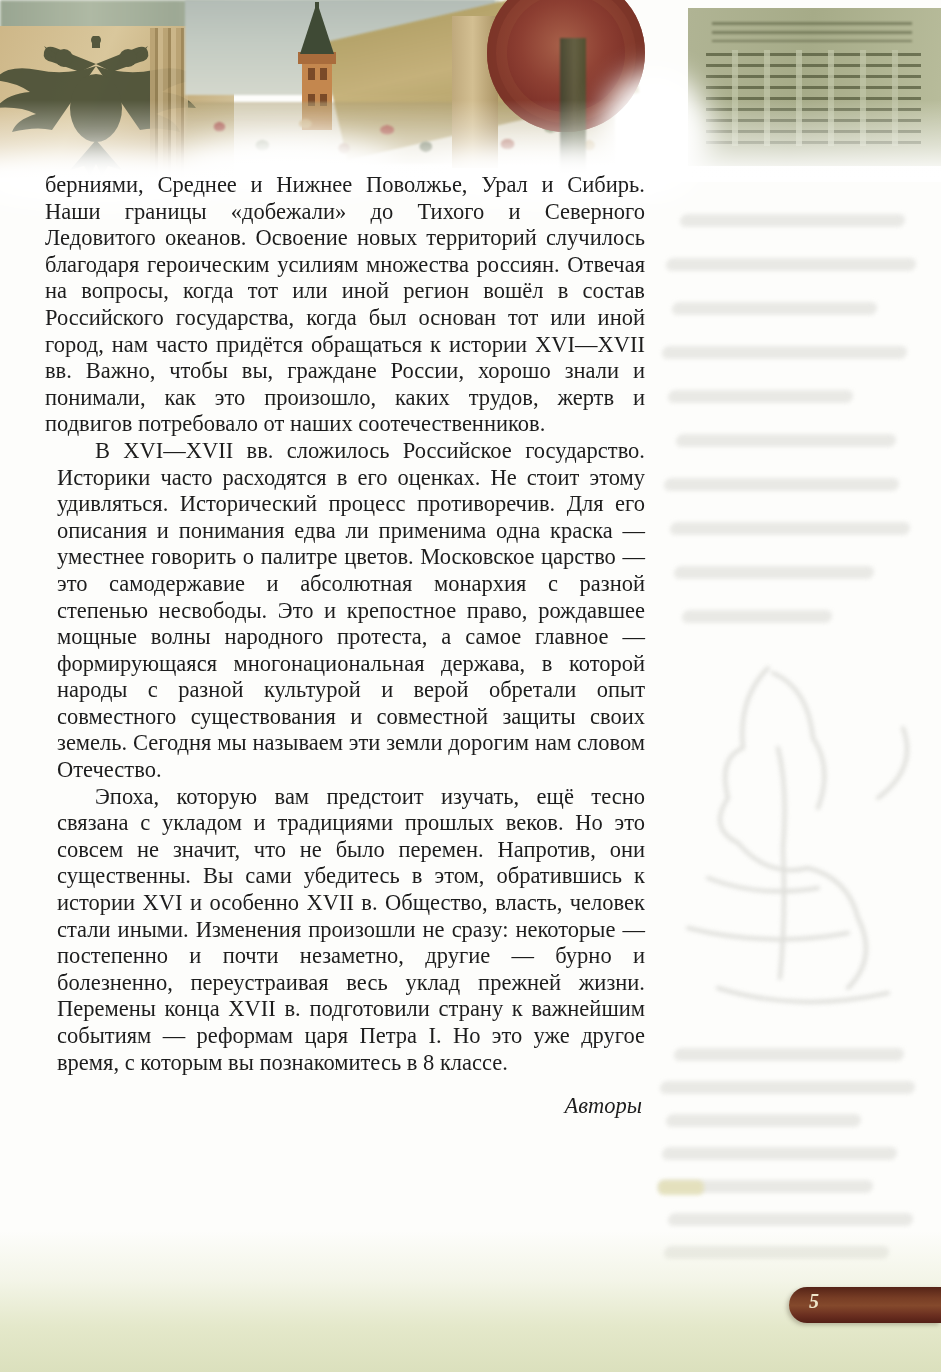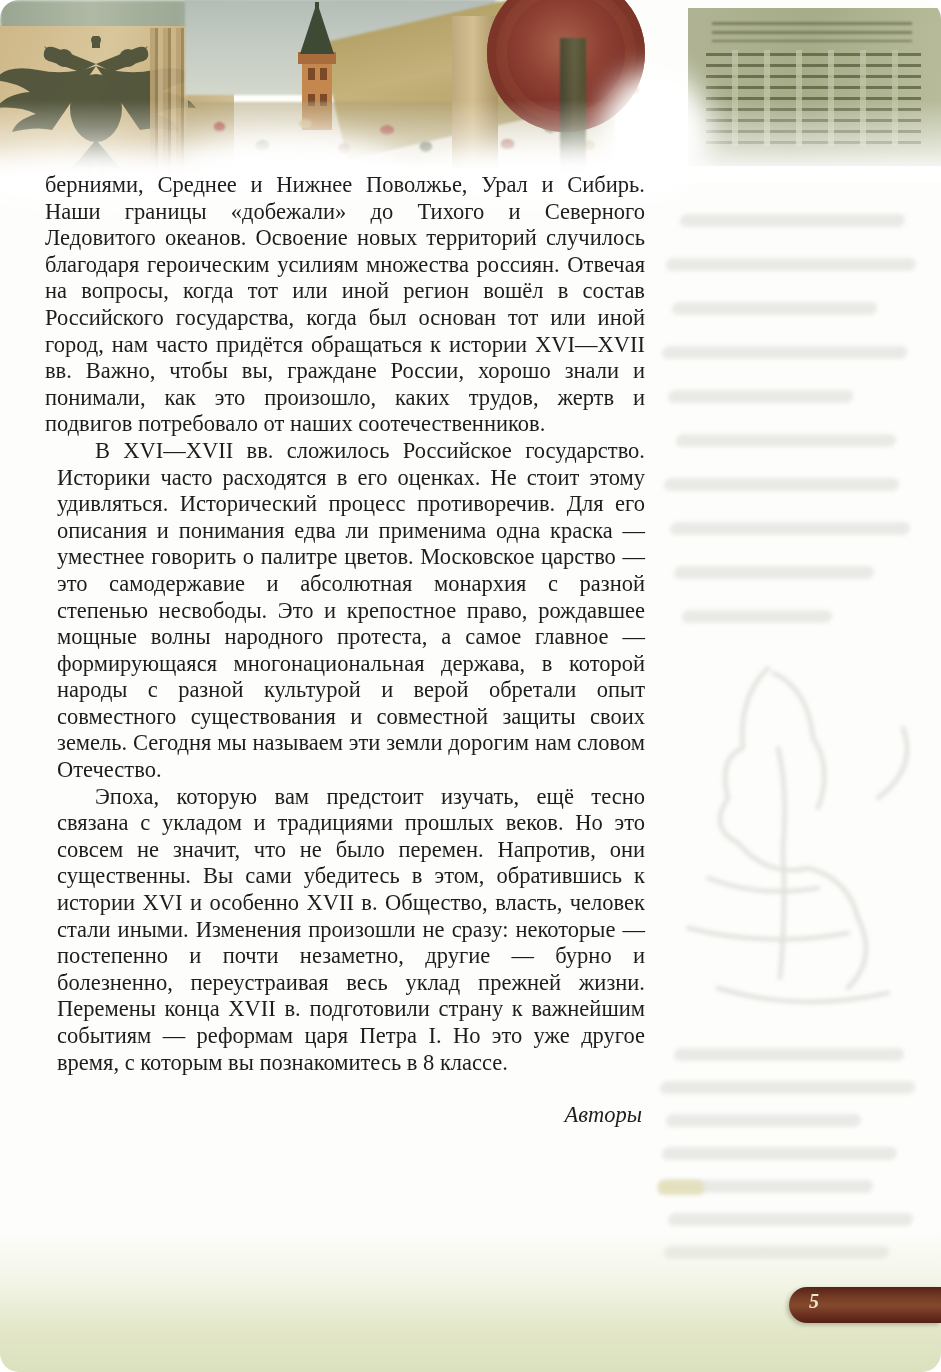--- a/index.html
+++ b/index.html
@@ -1,20 +1,19 @@
 <!DOCTYPE html>
 <html><head>
 <meta charset="utf-8">
 <style>
   html, body { margin:0; padding:0; }
   .page {
     position:relative; width:941px; height:1372px;
     background:#fdfdfb; overflow:hidden;
     font-family:"Liberation Serif", serif;
-    border-radius:19px;
   }
 
   
   .header-collage { position:absolute; top:0; left:0; width:941px; height:182px; }
   .hdr { position:absolute; }
   .hdr-strip-top {
     left:0; top:0; width:500px; height:42px;
     background:linear-gradient(90deg,#8e9c86 0%,#a7b29b 18%,#93a08a 35%,#b7bfab 55%,#9aa894 75%,#c2c8b6 100%);
     filter:blur(1.5px); opacity:.9;
   }
@@ -100,21 +99,21 @@
 
   
   .text-column {
     position:absolute; left:45px; top:172px; width:600px;
     font-size:22.5px; line-height:26.6px; color:#1d1d1d;
     text-align:justify;
   }
   .text-column p { margin:0; }
   .text-column p.indent { text-indent:38px;margin-left:12px; }
   .signature {
-    margin-top:26px; text-align:right; font-style:italic;
+    margin-top:17px; text-align:right; font-style:italic;
     font-size:22.5px; padding-right:3px;
   }
 
   
   .ghost-block { position:absolute; }
   .ghost-line {
     height:13px; background:#d9d9d4; opacity:.55; filter:blur(2px);
     border-radius:7px; transform:skewX(-6deg);
   }
   .ghost-a { left:662px; top:214px; width:270px; }

